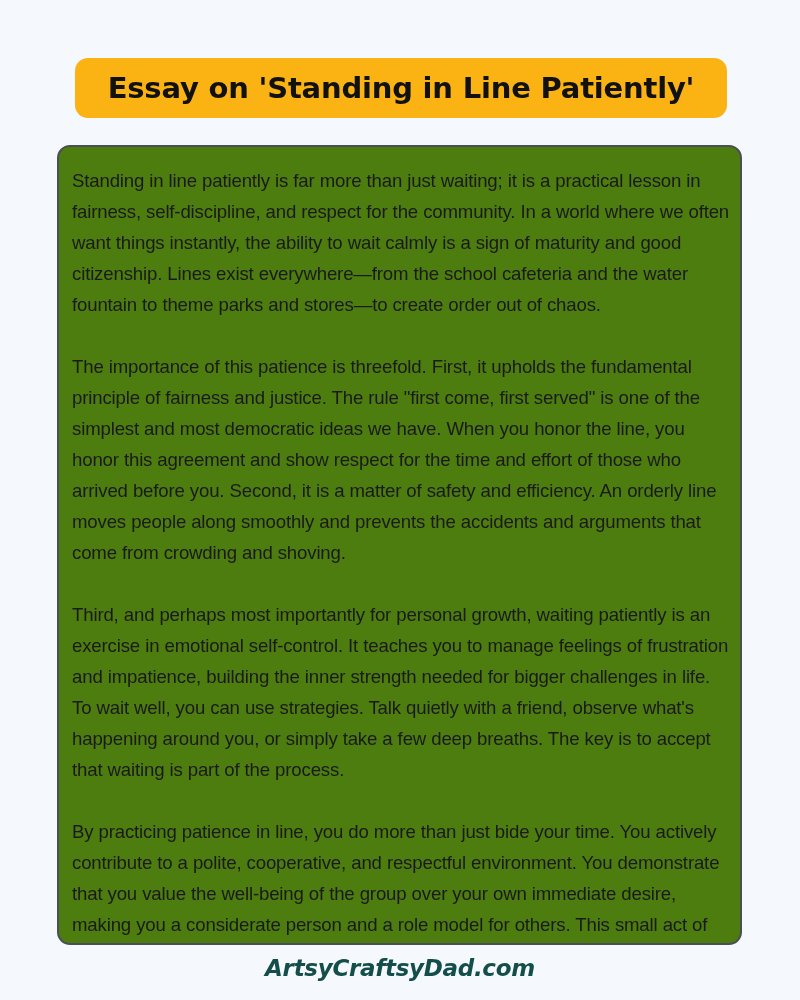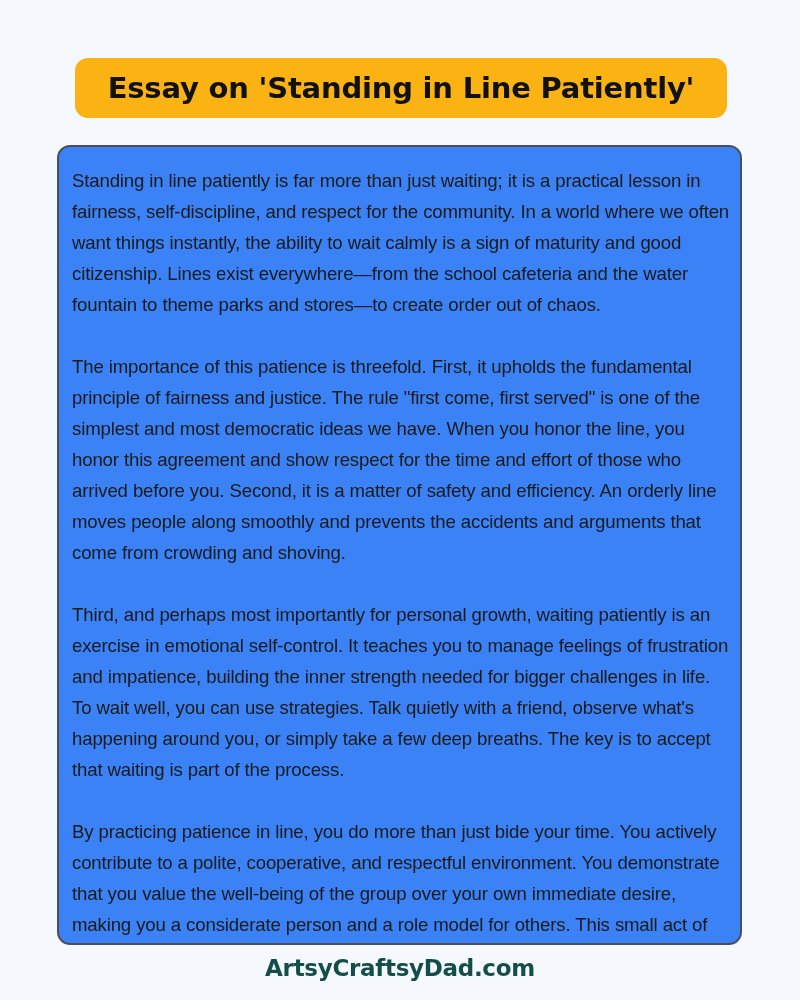--- a/index.html
+++ b/index.html
@@ -47,21 +47,21 @@
     text-align: center;
   }
 
   
   .essay-card {
     position: absolute;
     left: 57px;
     top: 145px;
     width: 685px;
     height: 800px;
-    background: #3b82f6;
+    background: #4d7c0f;
     border: 2px solid #4a4f57;
     border-radius: 13px;
     box-sizing: border-box;
     padding: 18px 10px 10px 13px;
     overflow: hidden;
   }
 
   .essay-body {
     margin: 0;
     padding: 0;
@@ -81,20 +81,21 @@
     margin-bottom: 0;
   }
 
   
   .footer {
     position: absolute;
     left: 0;
     top: 957px;
     width: 800px;
     text-align: center;
+    font-style: italic;
   }
   .footer-brand {
     font-family: "DejaVu Sans", sans-serif;
     font-size: 23px;
     font-weight: bold;
     color: #134e4a;
     letter-spacing: -0.3px;
     line-height: 1;
   }
 </style>

